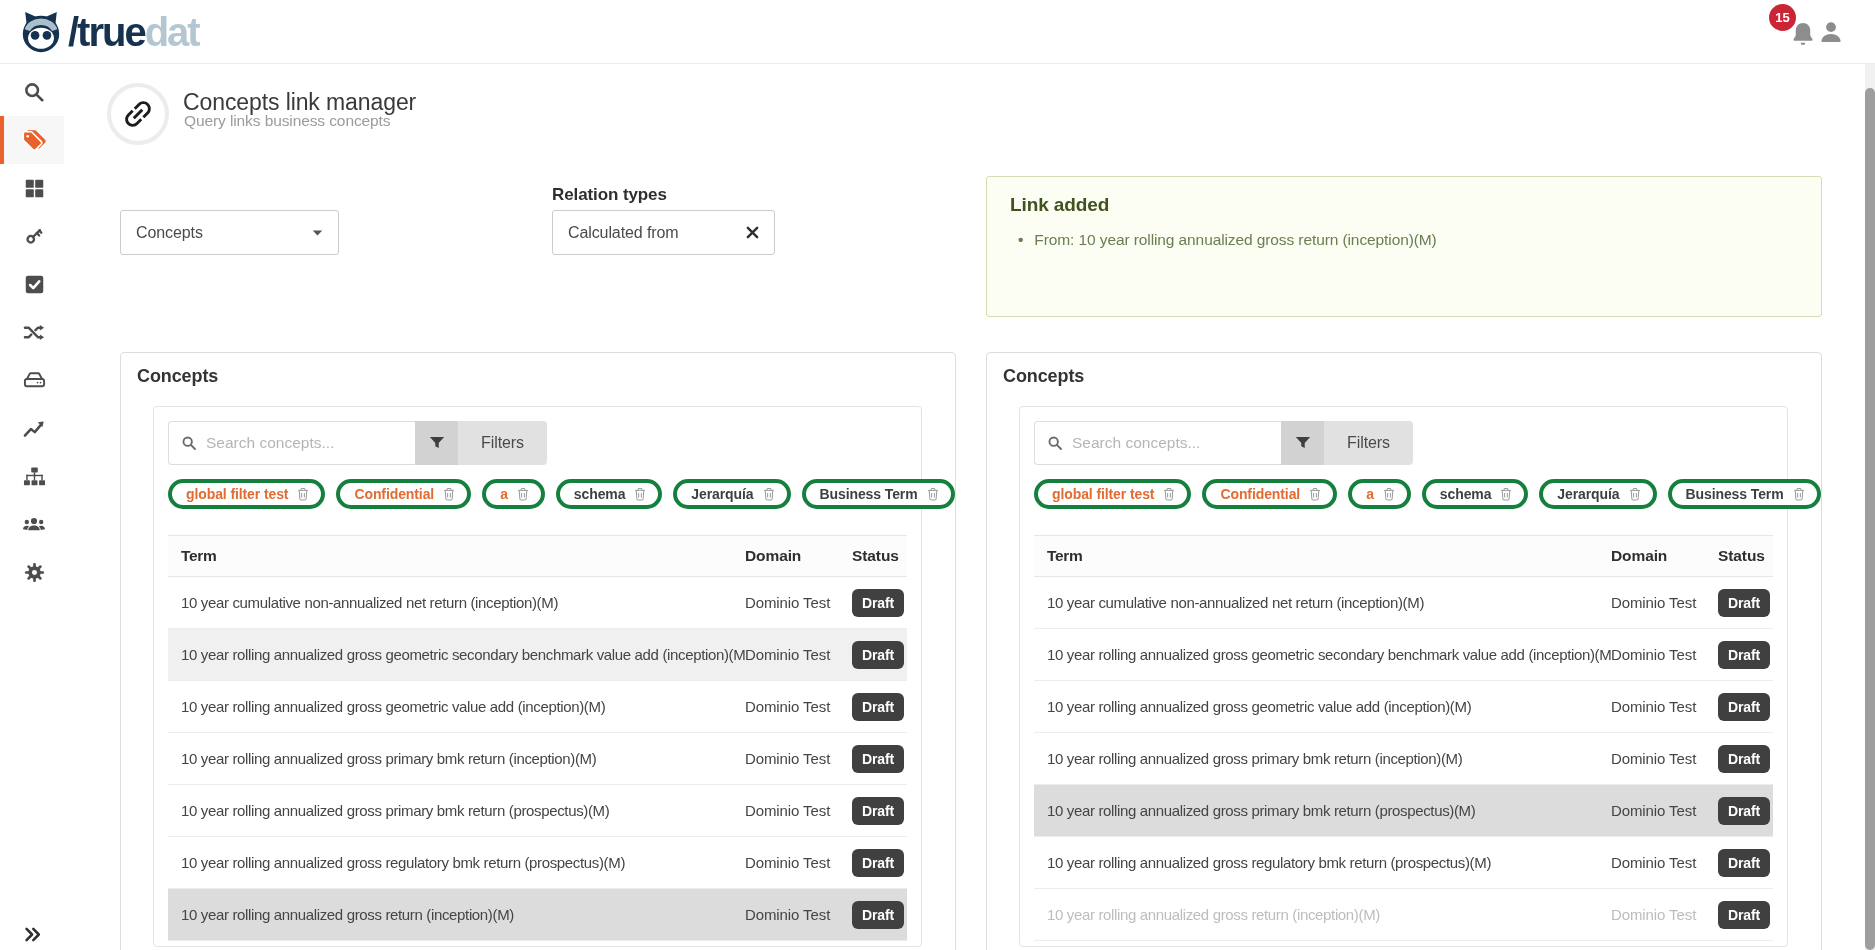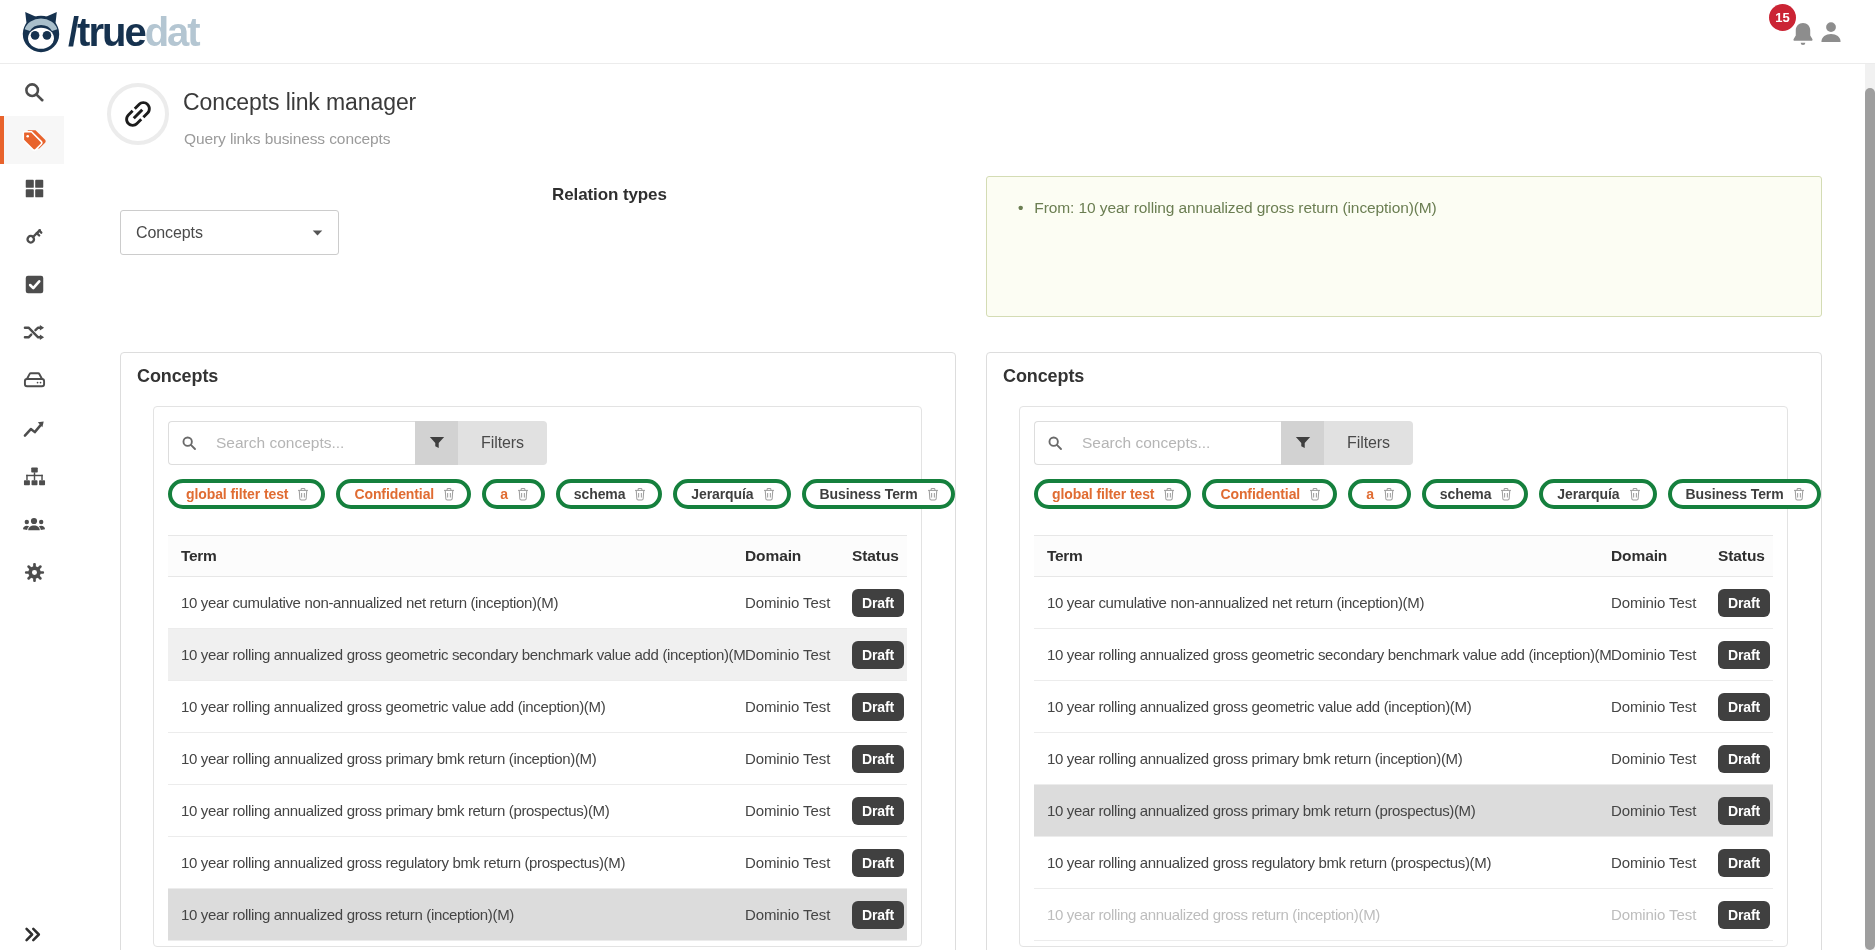--- a/index.html
+++ b/index.html
@@ -25,21 +25,21 @@
                color:#4d4d4d; border-left:4px solid transparent; cursor:pointer; }
   .side-item.active { background:#f7f7f7; border-left-color:#e8632c; color:#e8632c; }
   .side-expand { position:absolute; bottom:6px; left:0; width:64px; display:flex; justify-content:center; cursor:pointer; }
 
   
   .main { flex:1; position:relative; overflow:hidden; background:#fff; }
 
   .ph-circle { position:absolute; left:43px; top:19px; width:62px; height:62px; border-radius:50%;
                border:4px solid #ececec; display:flex; align-items:center; justify-content:center; background:#fff; }
   .ph-title { position:absolute; left:119px; top:25px; font-size:23px; color:#3a3a3a; }
-  .ph-sub   { position:absolute; left:120px; top:66px; font-size:15.5px; color:#9b9b9b; }
+  .ph-sub   { position:absolute; left:120px; top:48px; font-size:15.5px; color:#9b9b9b; }
 
   .field-label { position:absolute; top:121px; font-size:17px; font-weight:700; color:#2f2f2f; }
   .select { position:absolute; top:146px; height:45px; background:#fff; border:1px solid #ccc; border-radius:3px;
             display:flex; align-items:center; justify-content:space-between; padding:0 15px;
             font-size:16px; color:#4a4a4a; cursor:pointer; }
 
   .alert { position:absolute; left:922px; top:112px; width:836px; height:141px;
            background:#fcfdf3; border:1px solid #d4dcb4; border-radius:3px; padding:17px 23px; }
   .alert-title { font-size:19px; font-weight:700; color:#42521f; margin-bottom:10px; }
   .alert-list { list-style:none; }
@@ -49,21 +49,21 @@
   
   .panel { position:absolute; top:288px; width:836px; height:660px;
            background:#fff; border:1px solid #ddd; border-radius:4px; }
   .panel.pleft  { left:56px; }
   .panel.pright { left:922px; }
   .panel-title { position:absolute; left:16px; top:13px; font-size:18px; font-weight:700; color:#333; }
   .inner { position:absolute; left:32px; top:53px; width:769px; height:541px;
            border:1px solid #e3e3e3; border-radius:4px; padding:14px; background:#fff; }
 
   .search-row { display:flex; height:44px; width:379px; }
-  .search-box { width:247px; display:flex; align-items:center; gap:19px; padding:0 12px;
+  .search-box { width:247px; display:flex; align-items:center; gap:9px; padding:0 12px;
                 border:1px solid #ddd; border-right:none; border-radius:4px 0 0 4px; background:#fff; }
   .search-box input { border:none; outline:none; width:100%; font-size:15.5px; color:#555;
                       font-family:"Liberation Sans", sans-serif; background:transparent; }
   .search-box input::placeholder { color:#b5b5b5; }
   .funnel-btn { width:43px; background:#d2d2d2; display:flex; align-items:center; justify-content:center; cursor:pointer; }
   .filters-btn { width:89px; background:#e1e1e1; border-radius:0 4px 4px 0; cursor:pointer;
                  display:flex; align-items:center; justify-content:center; font-size:16px; color:#4a4a4a; }
 
   .tags-row { display:flex; gap:11px; margin-top:14px; }
   .tag { display:inline-flex; align-items:center; gap:9px; height:30px; padding:0 12px 0 14px;
@@ -277,22 +277,31 @@
     <div class="select" style="left:56px; width:219px;">
       <span>Concepts</span>
       <span class="icon">
         <svg width="11" height="8" viewBox="0 0 12 8" fill="#555">
             <path d="M0.8 1.4 6 6.8 11.2 1.4z"></path>
           </svg>
       </span>
     </div>
 
     <div class="field-label" style="left:488px;">Relation types</div>
+    <div class="select" style="left:488px; width:223px;">
+      <span>Calculated from</span>
+      <span class="icon">
+        <svg width="13" height="13" viewBox="0 0 14 14" stroke="#2e2e2e" stroke-width="2.6" stroke-linecap="round">
+            <path d="M2 2l10 10M12 2L2 12"></path>
+          </svg>
+      </span>
+    </div>
 
     <div class="alert">
+      <div class="alert-title">Link added</div>
       <ul class="alert-list">
         <li>From: 10 year rolling annualized gross return (inception)(M)</li>
       </ul>
     </div>
 
     <div class="panel pleft">
       <div class="panel-title">Concepts</div>
       <div class="inner">
         <div class="search-row">
           <div class="search-box">

